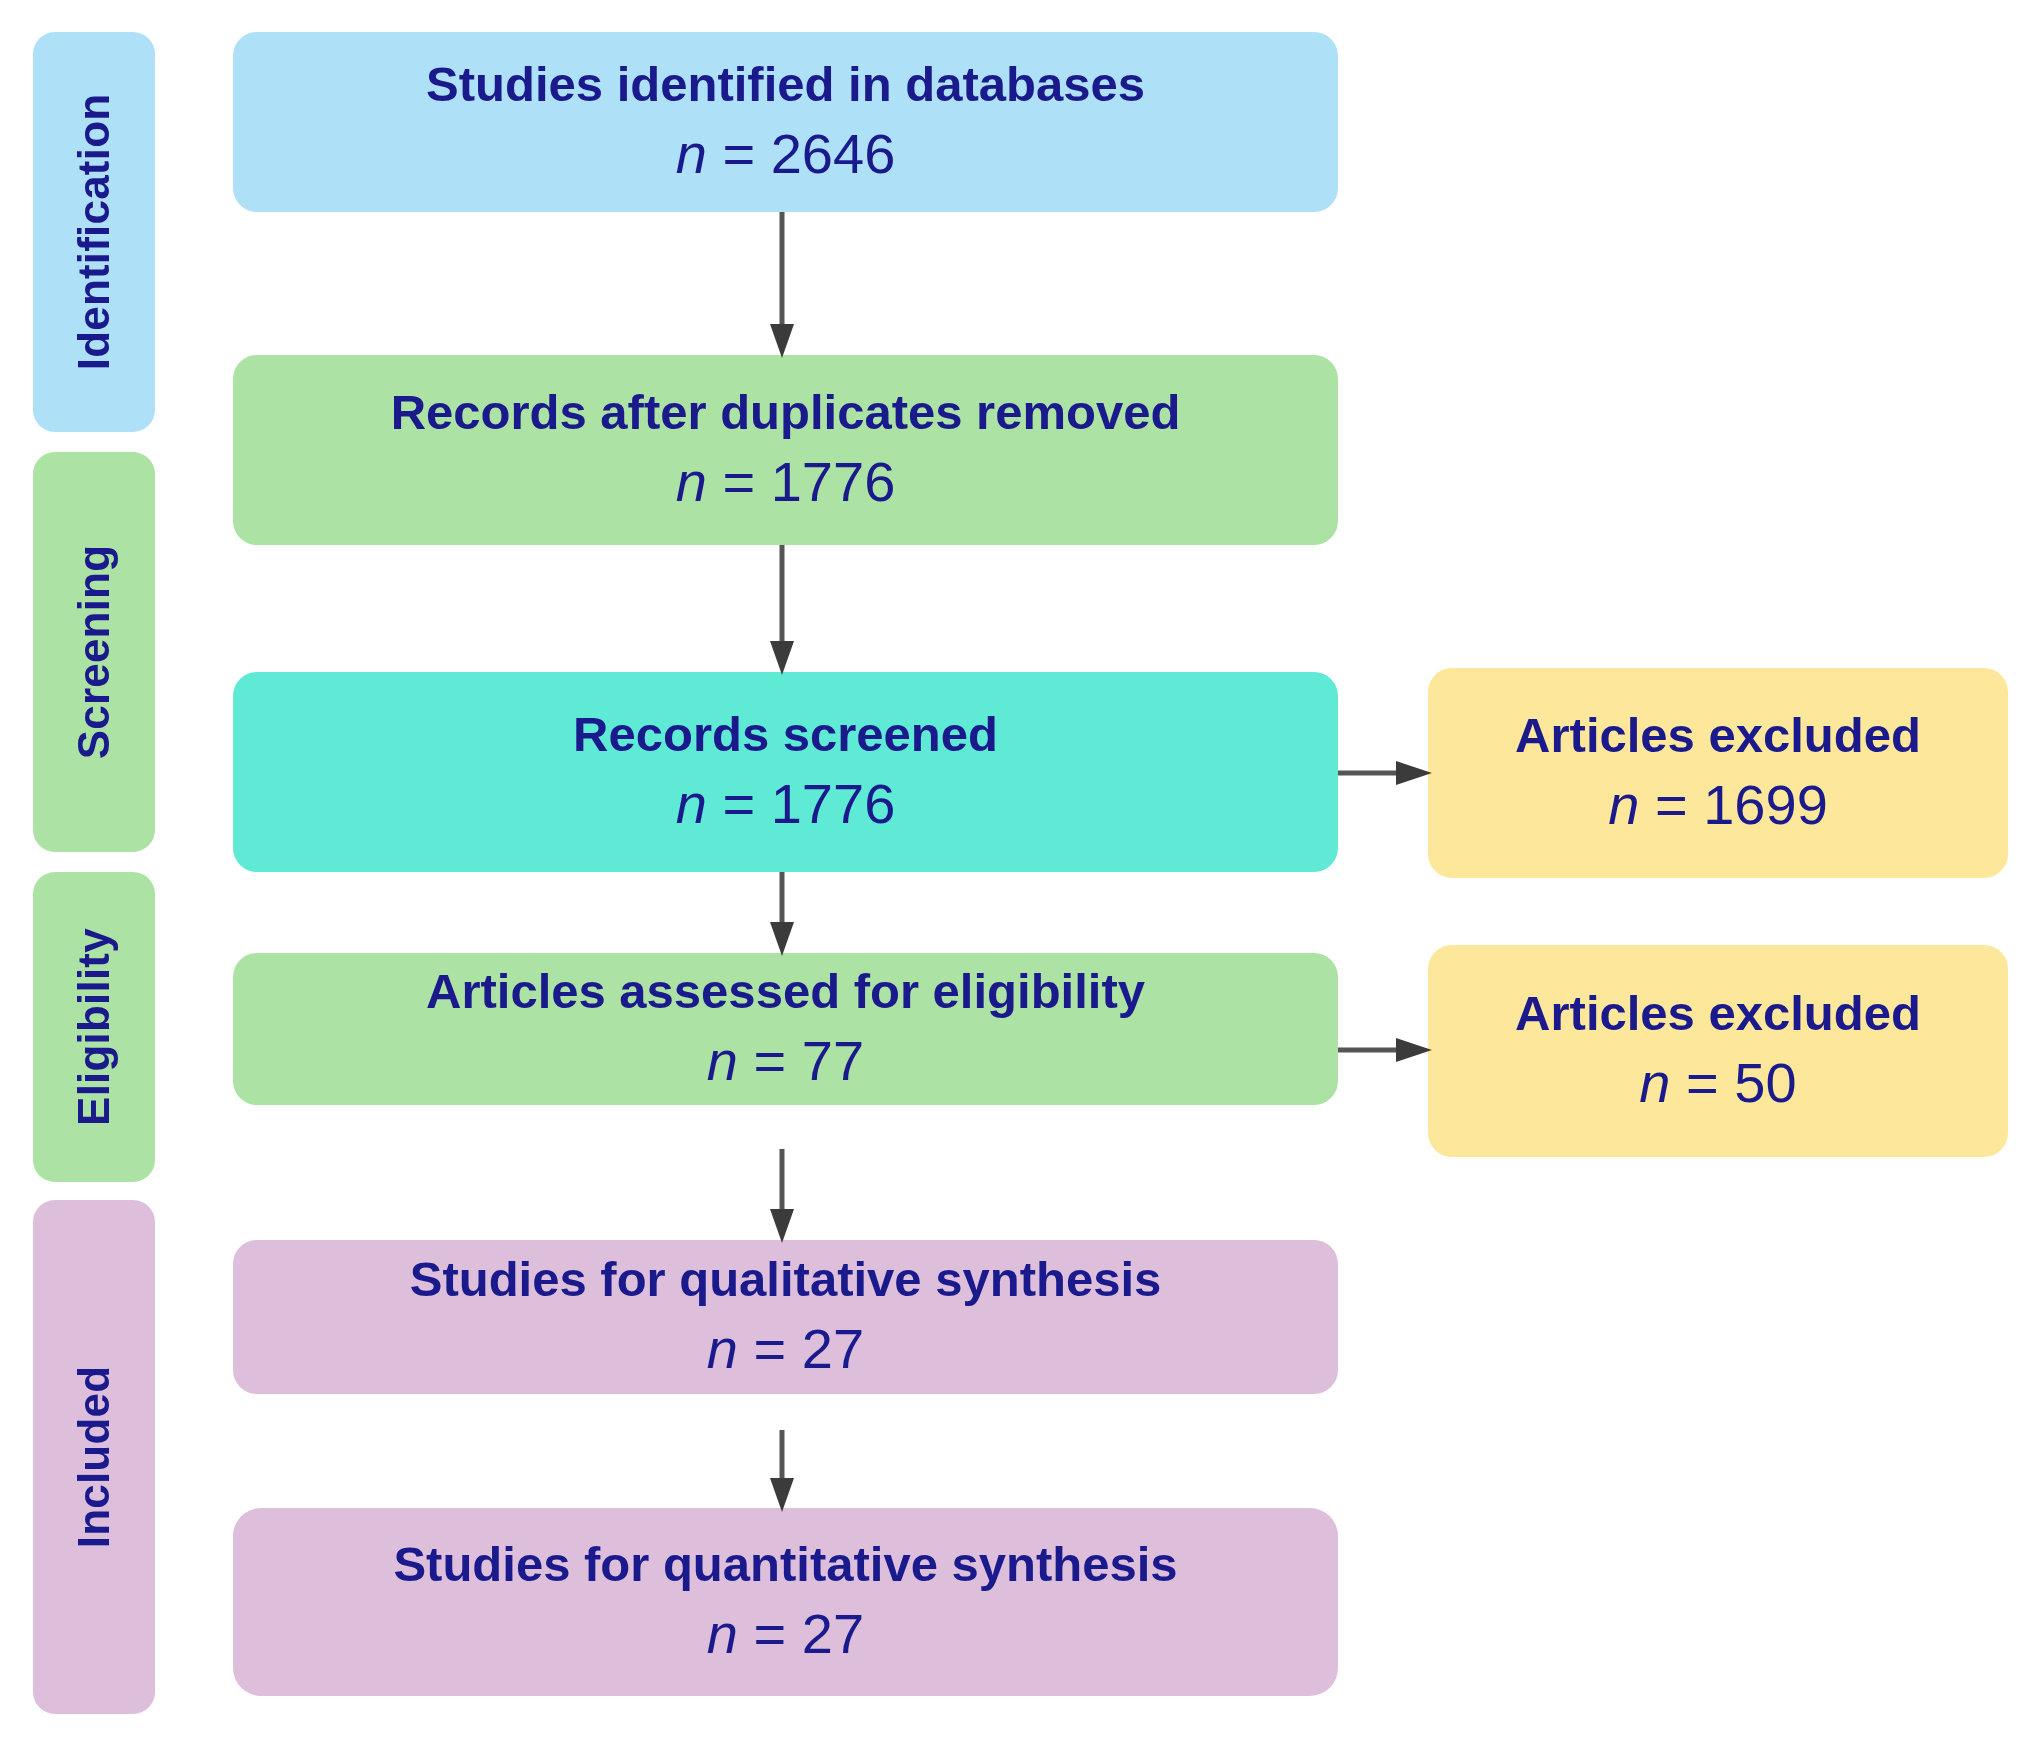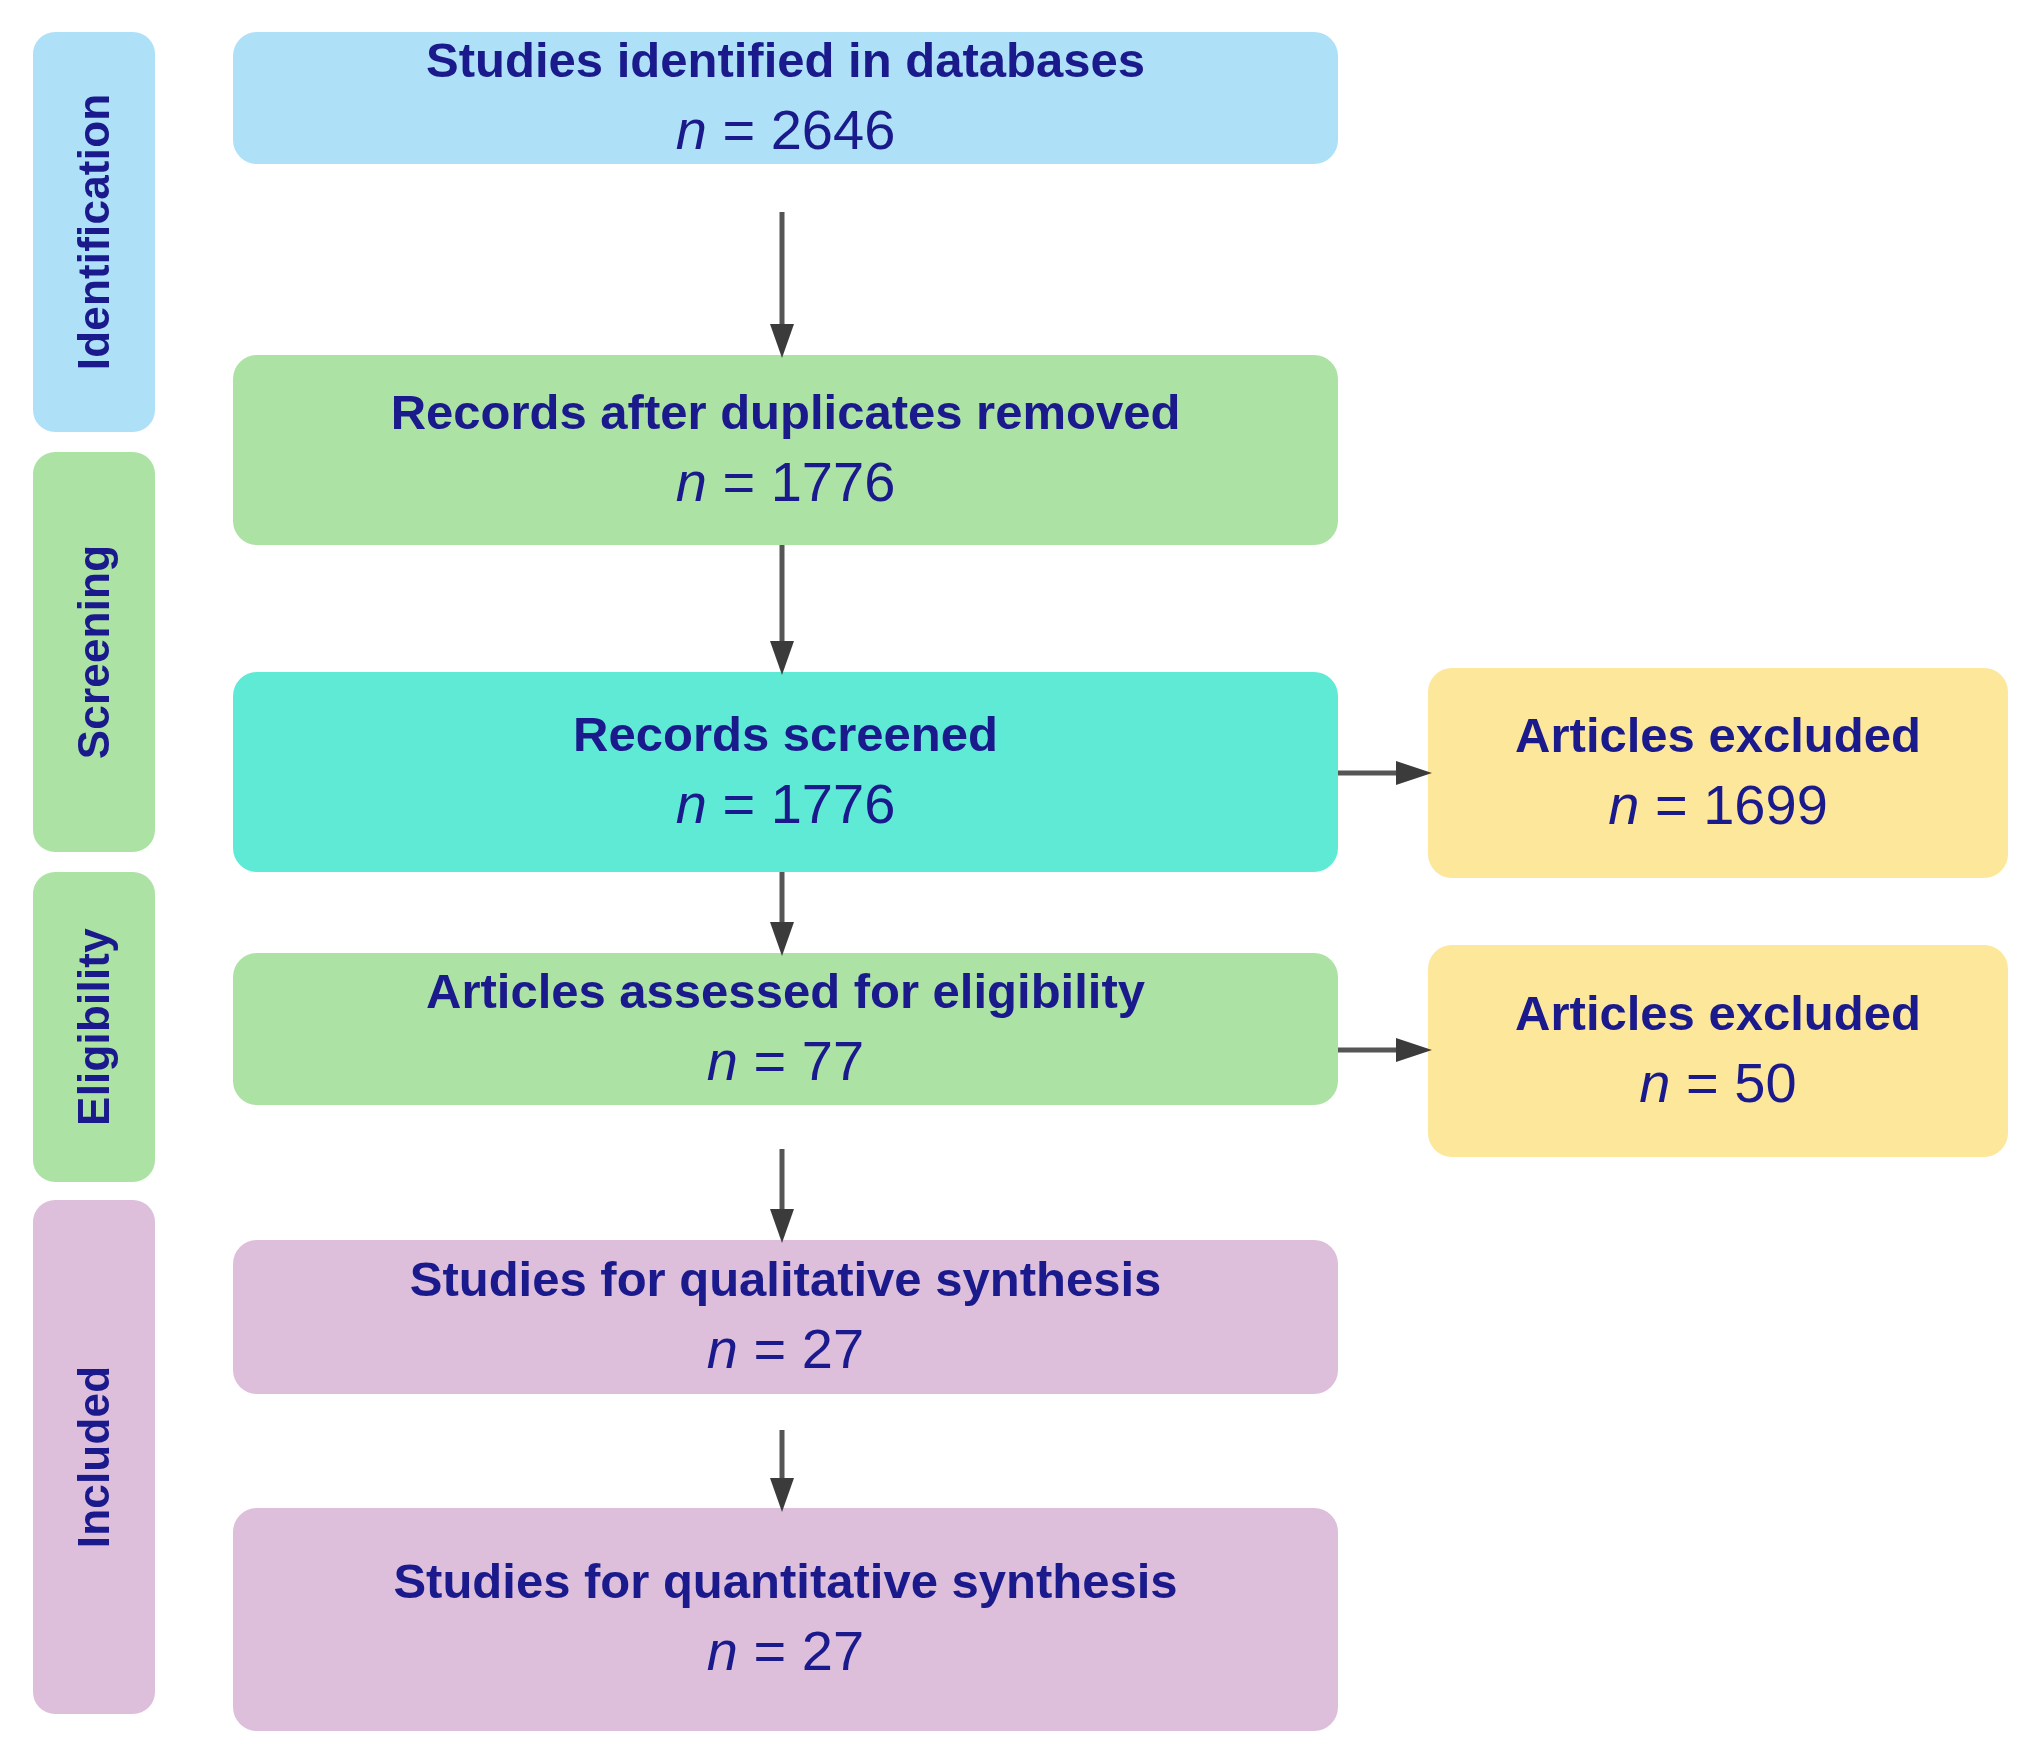--- a/index.html
+++ b/index.html
@@ -92,21 +92,21 @@
   </div>
 
   <div class="phase-tab" style="left:33px; top:872px; width:122px; height:310px; background:#ACE2A4;">
     <span class="phase-tab-label">Eligibility</span>
   </div>
 
   <div class="phase-tab" style="left:33px; top:1200px; width:122px; height:514px; background:#DDBEDB;">
     <span class="phase-tab-label">Included</span>
   </div>
 
-  <div class="flow-box" style="left:233px; top:32px; width:1105px; height:132px; background:#AEE0F7;">
+  <div class="flow-box" style="left:233px; top:32px; width:1105px; height:180px; background:#AEE0F7;">
     <div class="box-title">Studies identified in databases</div>
     <div class="box-count"><span class="n-italic">n</span> = 2646</div>
   </div>
 
   <div class="flow-box" style="left:233px; top:355px; width:1105px; height:190px; background:#ACE2A4;">
     <div class="box-title">Records after duplicates removed</div>
     <div class="box-count"><span class="n-italic">n</span> = 1776</div>
   </div>
 
   <div class="flow-box" style="left:233px; top:672px; width:1105px; height:200px; background:#5eead4;">
@@ -117,21 +117,21 @@
   <div class="flow-box" style="left:233px; top:953px; width:1105px; height:152px; background:#ACE2A4;">
     <div class="box-title">Articles assessed for eligibility</div>
     <div class="box-count"><span class="n-italic">n</span> = 77</div>
   </div>
 
   <div class="flow-box" style="left:233px; top:1240px; width:1105px; height:154px; background:#DDBEDB;">
     <div class="box-title">Studies for qualitative synthesis</div>
     <div class="box-count"><span class="n-italic">n</span> = 27</div>
   </div>
 
-  <div class="flow-box" style="left:233px; top:1508px; width:1105px; height:223px; background:#DDBEDB;">
+  <div class="flow-box" style="left:233px; top:1508px; width:1105px; height:188px; background:#DDBEDB;border-radius:28px;">
     <div class="box-title">Studies for quantitative synthesis</div>
     <div class="box-count"><span class="n-italic">n</span> = 27</div>
   </div>
 
   <div class="flow-box" style="left:1428px; top:668px; width:580px; height:210px; background:#FCE79B;">
     <div class="box-title">Articles excluded</div>
     <div class="box-count"><span class="n-italic">n</span> = 1699</div>
   </div>
 
   <div class="flow-box" style="left:1428px; top:945px; width:580px; height:212px; background:#FCE79B;">

